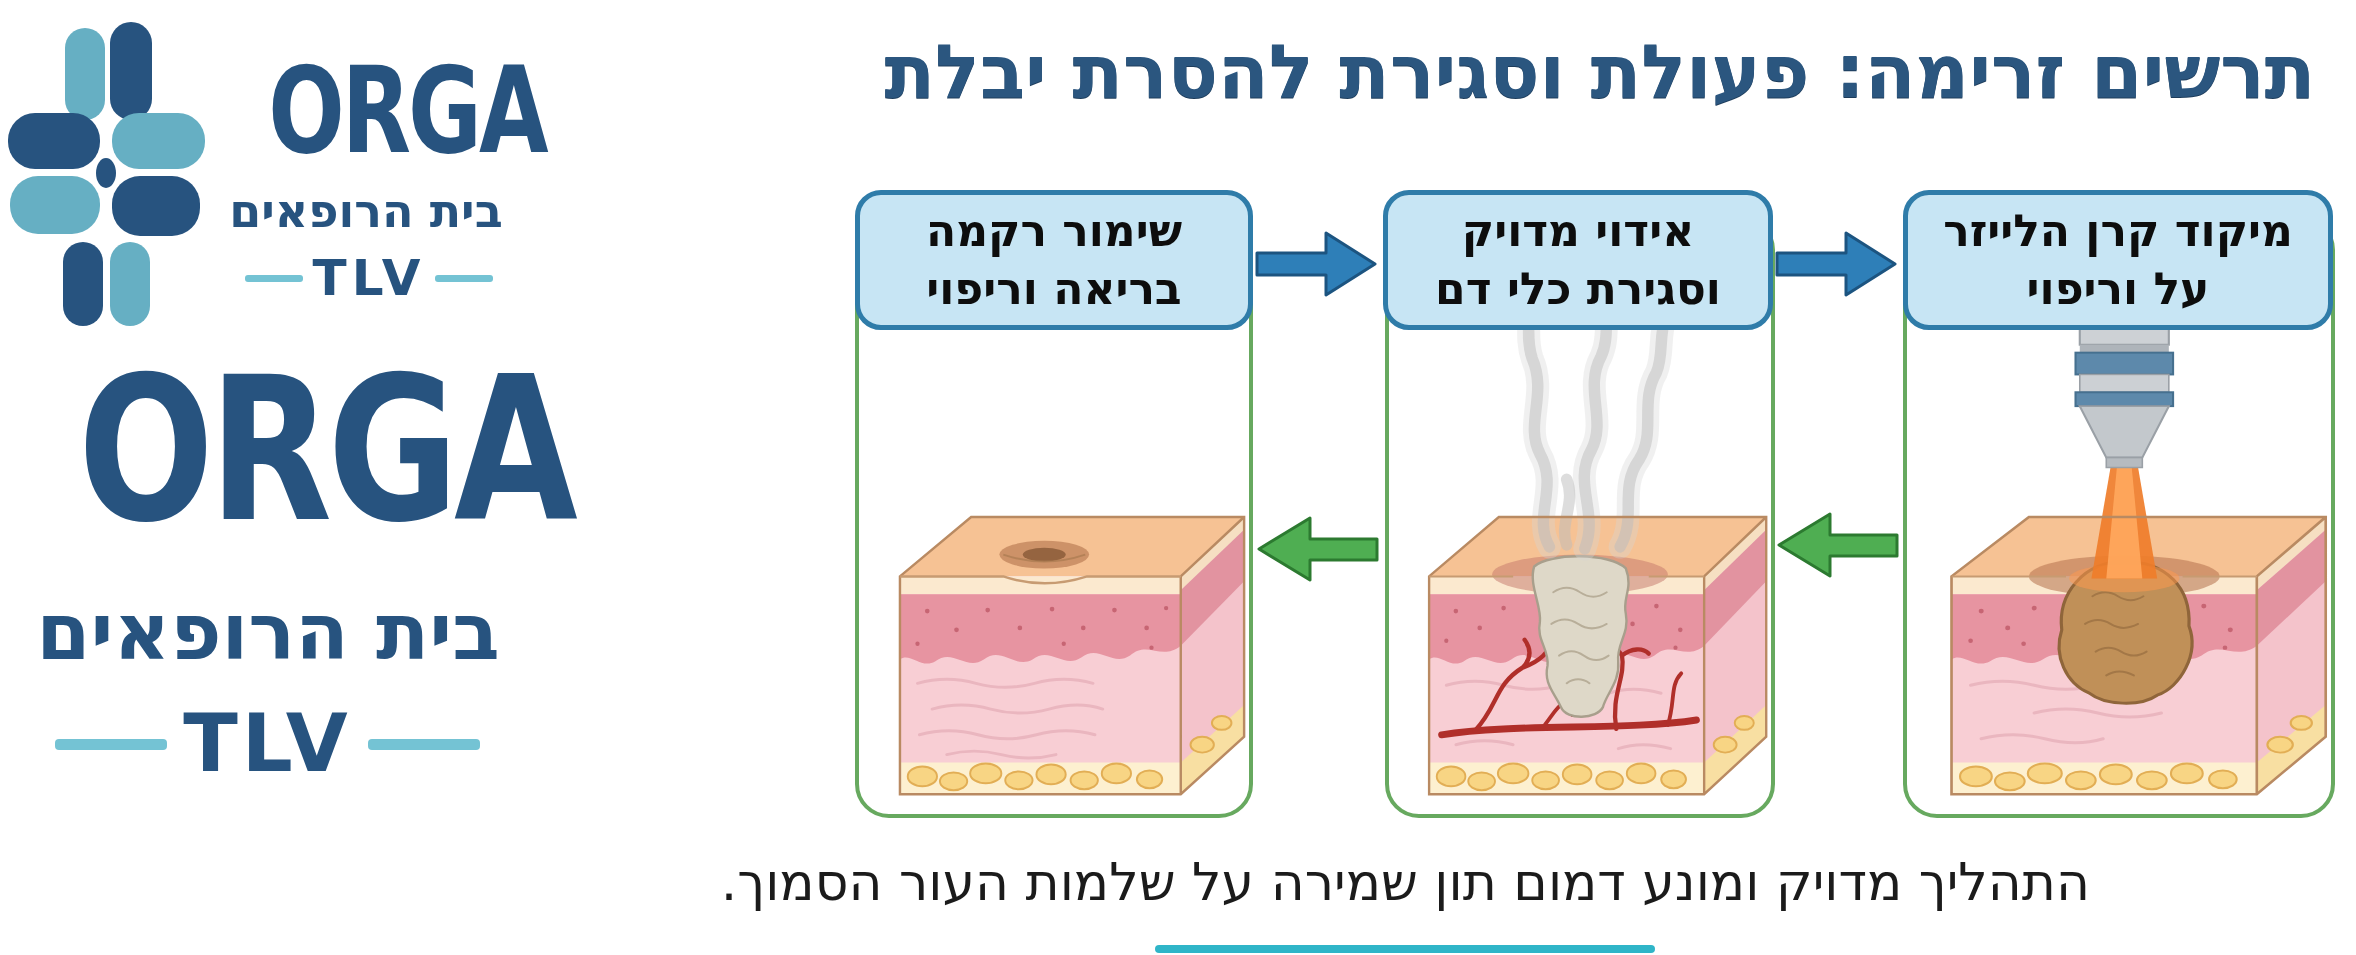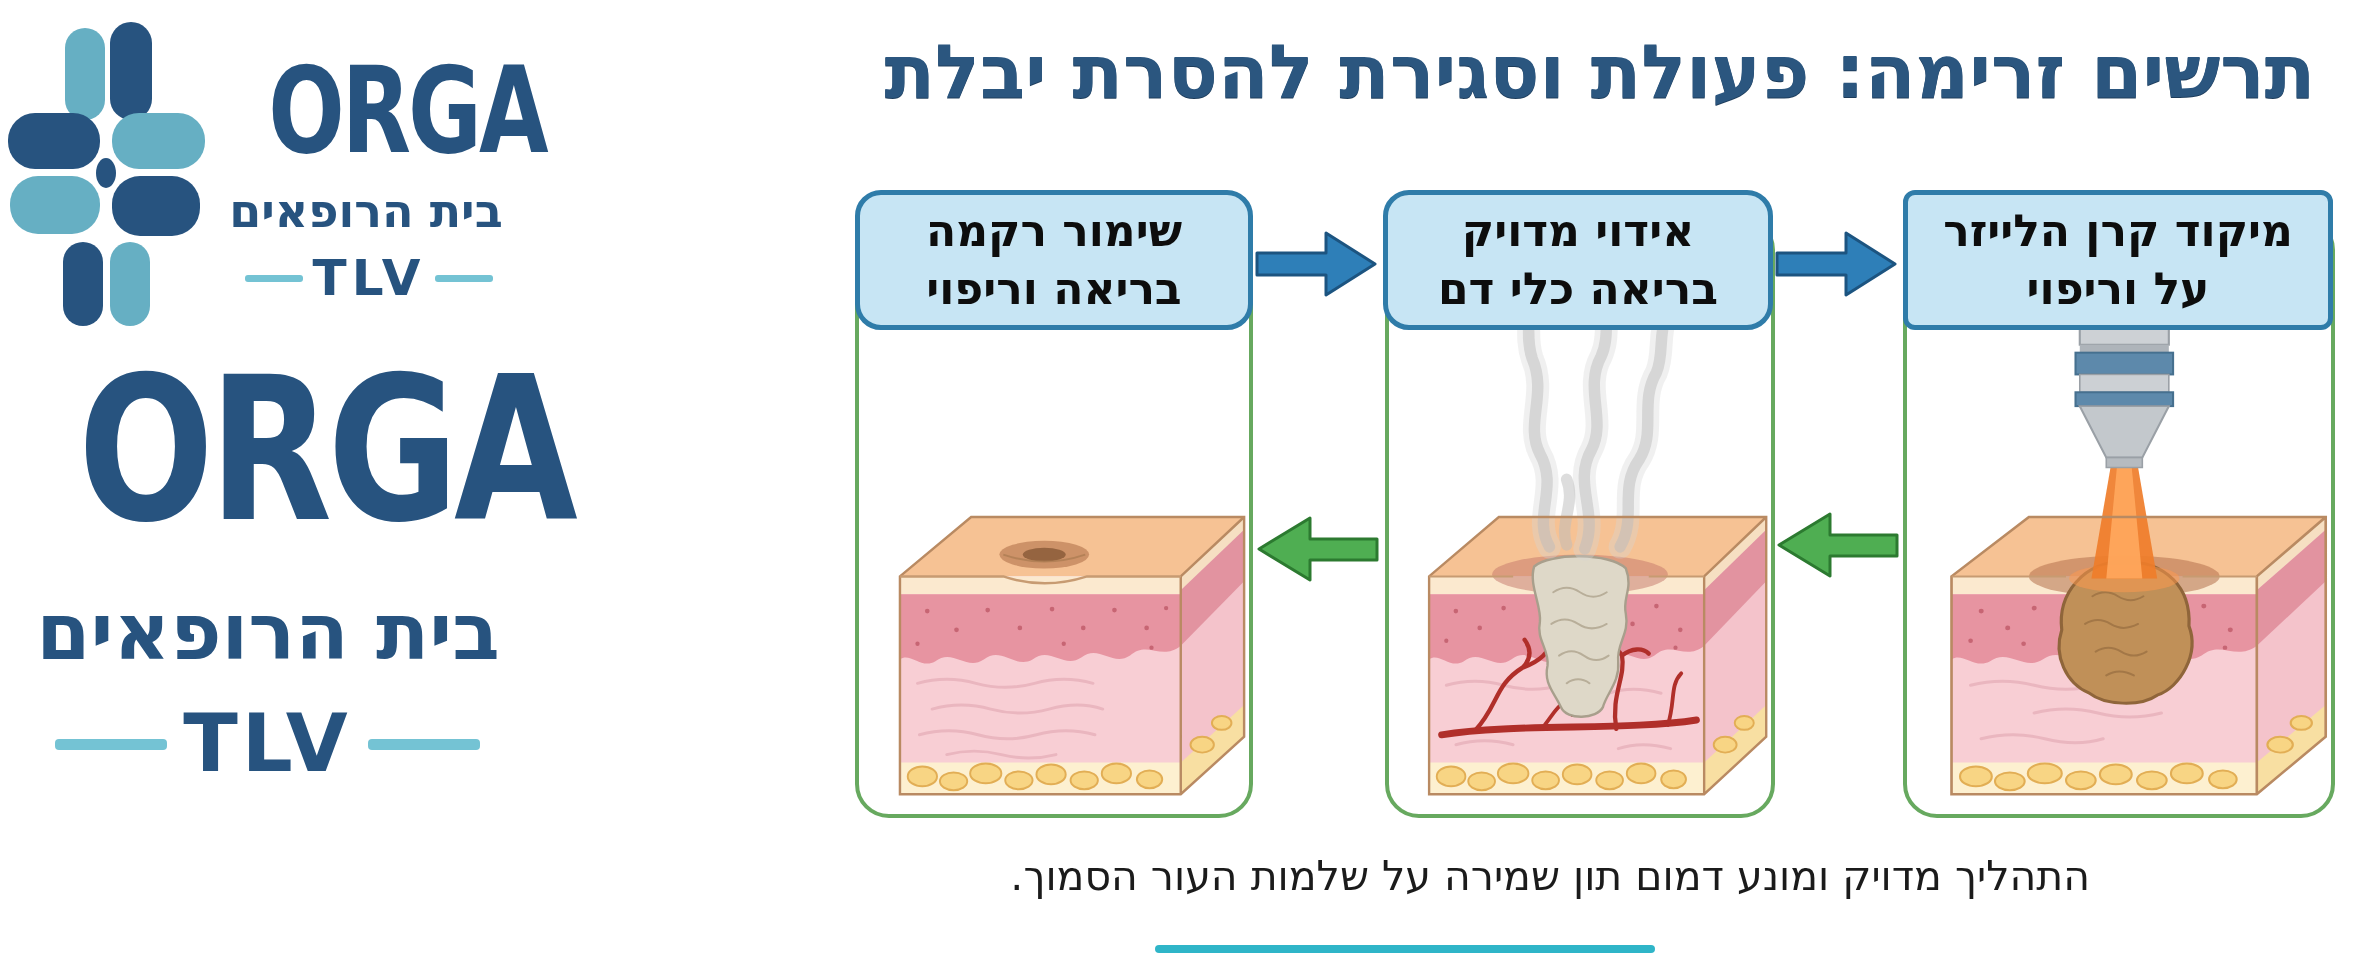--- a/index.html
+++ b/index.html
@@ -70,33 +70,33 @@
     display:flex;flex-direction:column;align-items:center;justify-content:center;
     direction:rtl;font-size:44px;font-weight:700;color:#0d0d0d;line-height:1.32;
     text-align:left;
   }
   .flow-arrow{z-index:2;}
 
   
   #panel-1{left:1903px;top:216px;width:432px;height:602px;}
   #panel-2{left:1385px;top:216px;width:390px;height:602px;}
   #panel-3{left:855px; top:216px;width:398px;height:602px;}
-  #label-1{left:1903px;top:190px;width:430px;height:140px;border-radius:12px;}
+  #label-1{left:1903px;top:190px;width:430px;height:140px;}
   #label-2{left:1383px;top:190px;width:390px;height:140px;}
   #label-3{left:855px; top:190px;width:398px;height:140px;}
   #blue-arrow-1{left:1774px;top:228px;width:126px;height:72px;}
   #blue-arrow-2{left:1254px;top:228px;width:126px;height:72px;}
   #green-arrow-1{left:1772px;top:508px;width:128px;height:74px;}
   #green-arrow-2{left:1252px;top:512px;width:128px;height:74px;}
 
   
   .caption{
     left:1030px;top:852px;width:1060px;
     text-align:center;direction:rtl;
-    font-size:41px;color:#1b1b1b;font-weight:400;
+    font-size:52px;color:#1b1b1b;font-weight:400;
     white-space:nowrap;
   }
   .caption-underline{
     left:1155px;top:945px;width:500px;height:8px;
     background:#2fb5c8;border-radius:4px;
   }
 </style>
 </head>
 <body>
 
@@ -329,21 +329,21 @@
       <path d="M42,360 L148,360 Q190,374 234,360 L330,360" stroke="#c79b72" stroke-width="2.5" fill="none"></path>
     </svg>
   </div>
 
   <div id="label-1" class="abs step-label">
     <span>מיקוד קרן הלייזר</span>
     <span>על וריפוי</span>
   </div>
   <div id="label-2" class="abs step-label">
     <span>אידוי מדויק</span>
-    <span>בריאה כלי דם</span>
+    <span>וסגירת כלי דם</span>
   </div>
   <div id="label-3" class="abs step-label">
     <span>שימור רקמה</span>
     <span>בריאה וריפוי</span>
   </div>
 
   <svg id="blue-arrow-1" class="abs flow-arrow" viewBox="0 0 126 72">
     <polygon points="3,25 72,25 72,5 121,36 72,67 72,47 3,47" fill="#2e7fb8" stroke="#1c5480" stroke-width="3" stroke-linejoin="round"></polygon>
   </svg>
   <svg id="blue-arrow-2" class="abs flow-arrow" viewBox="0 0 126 72">

